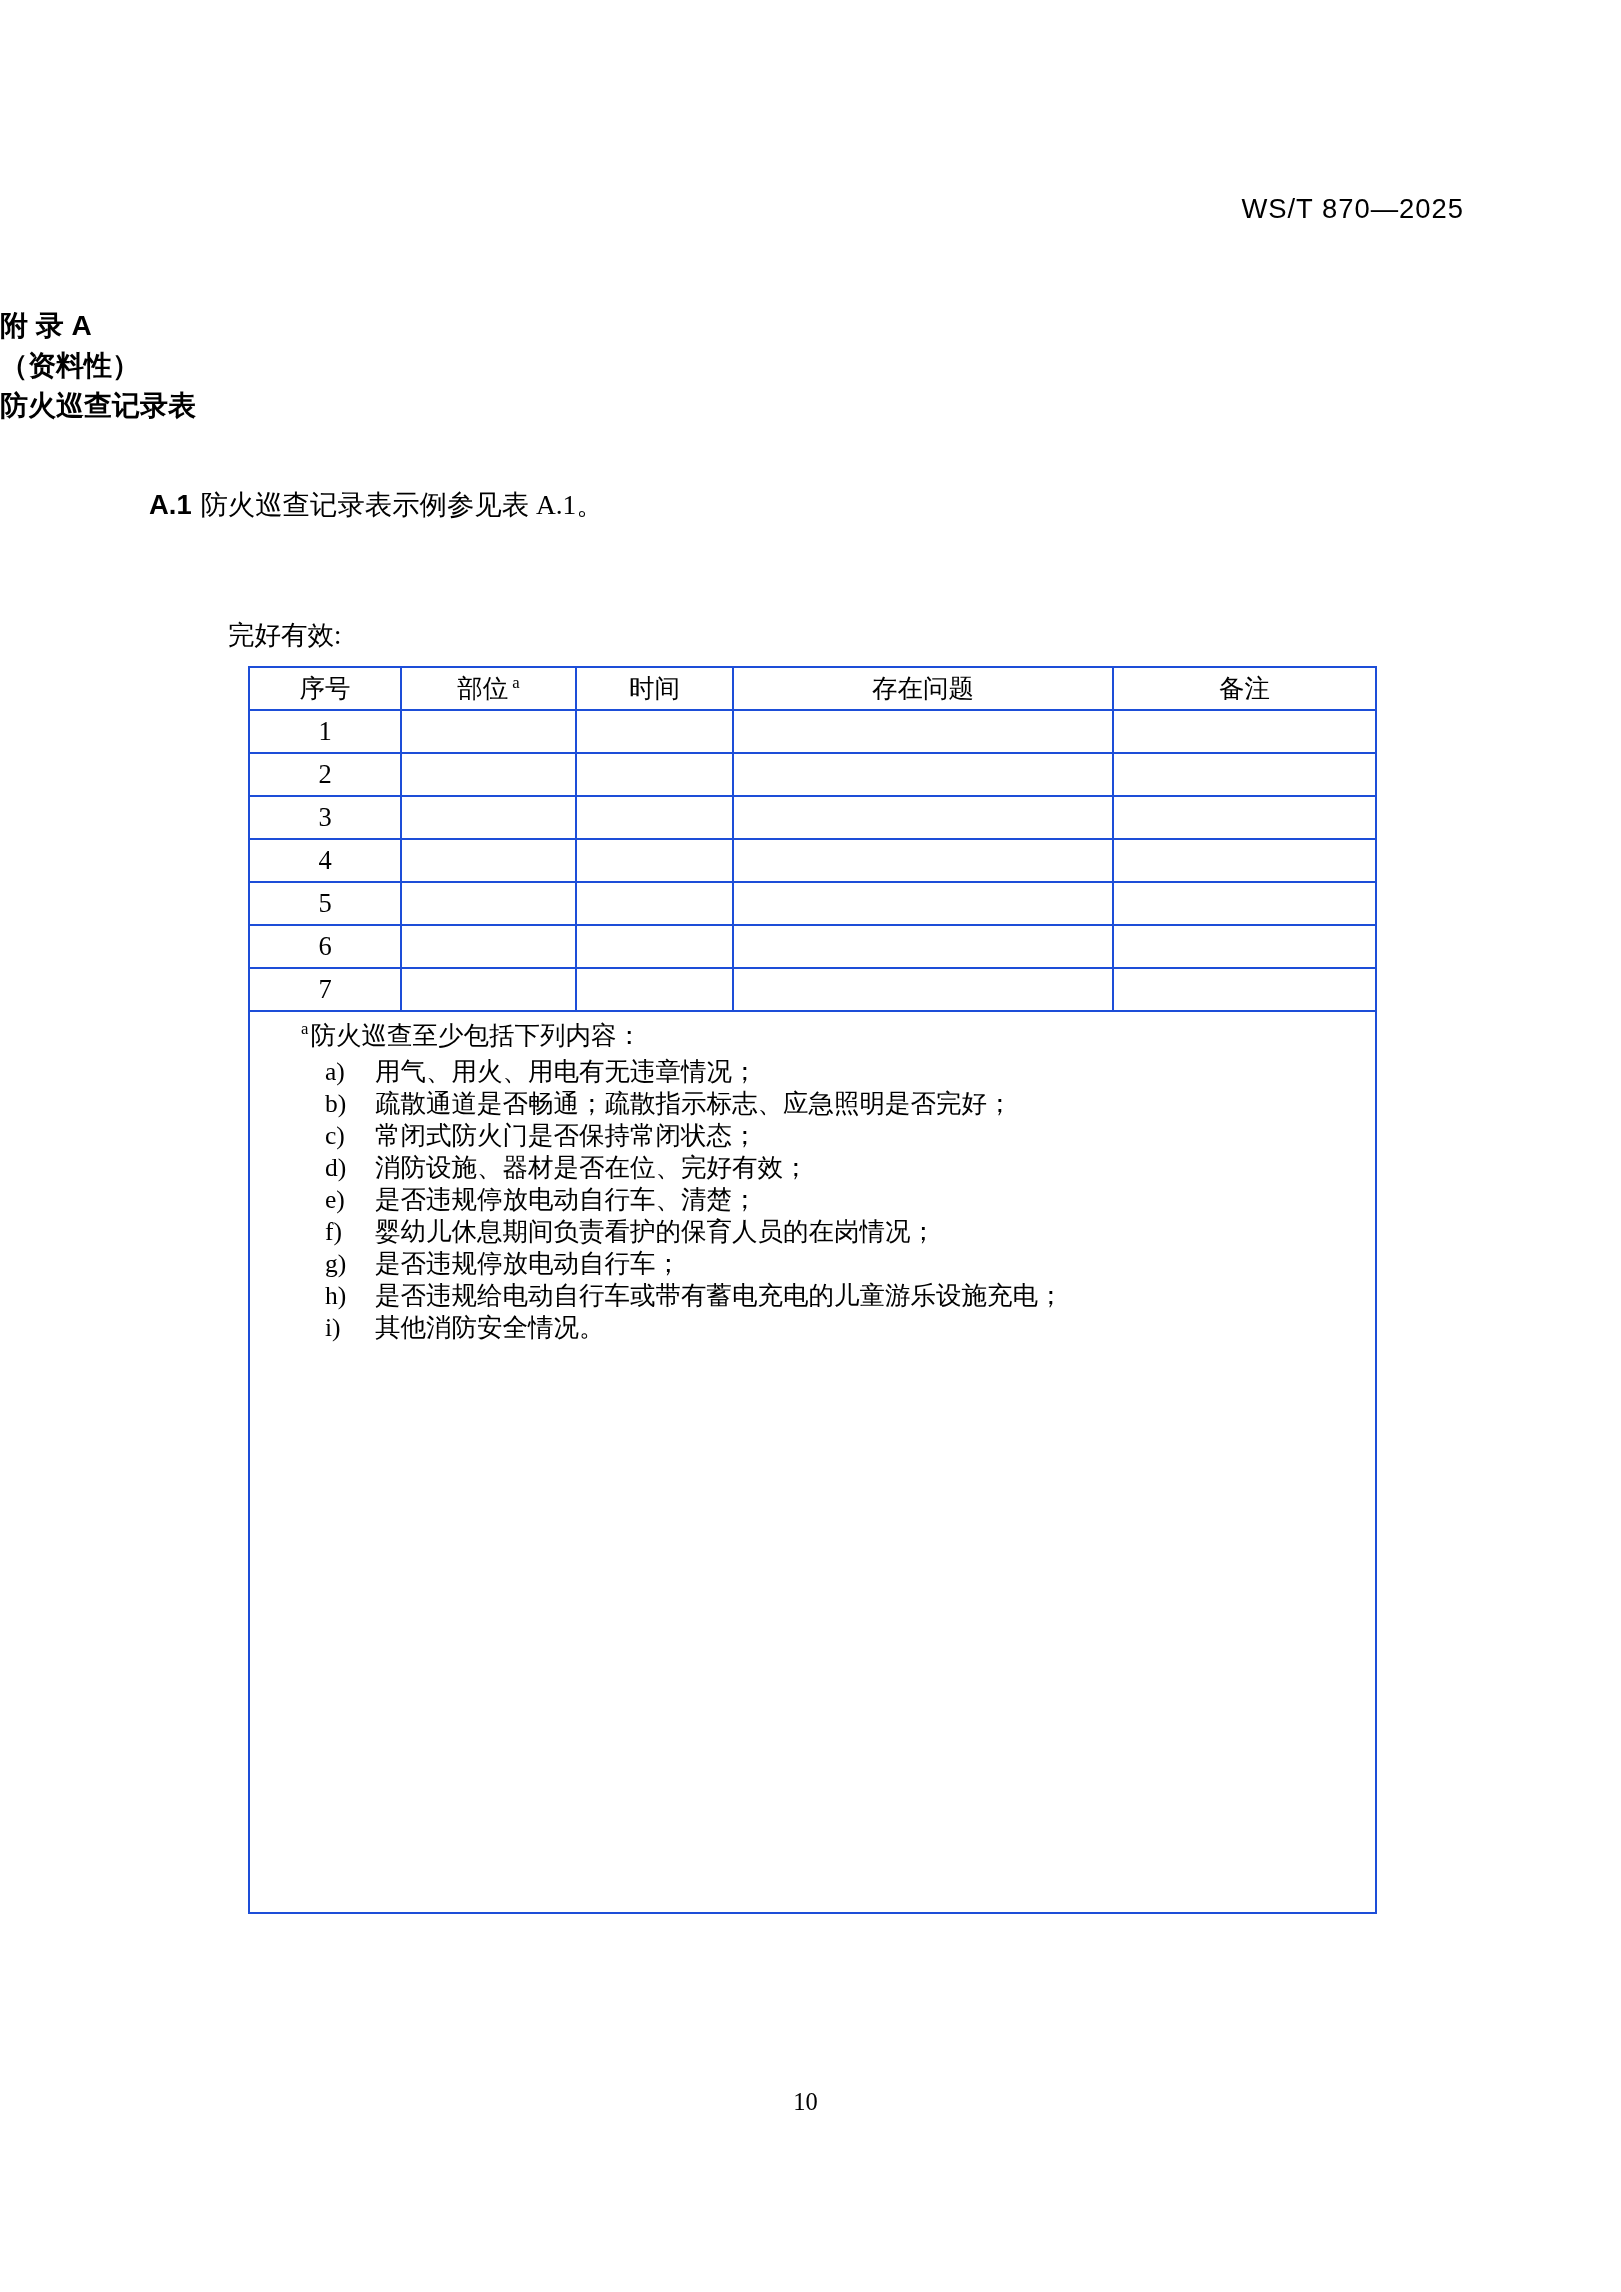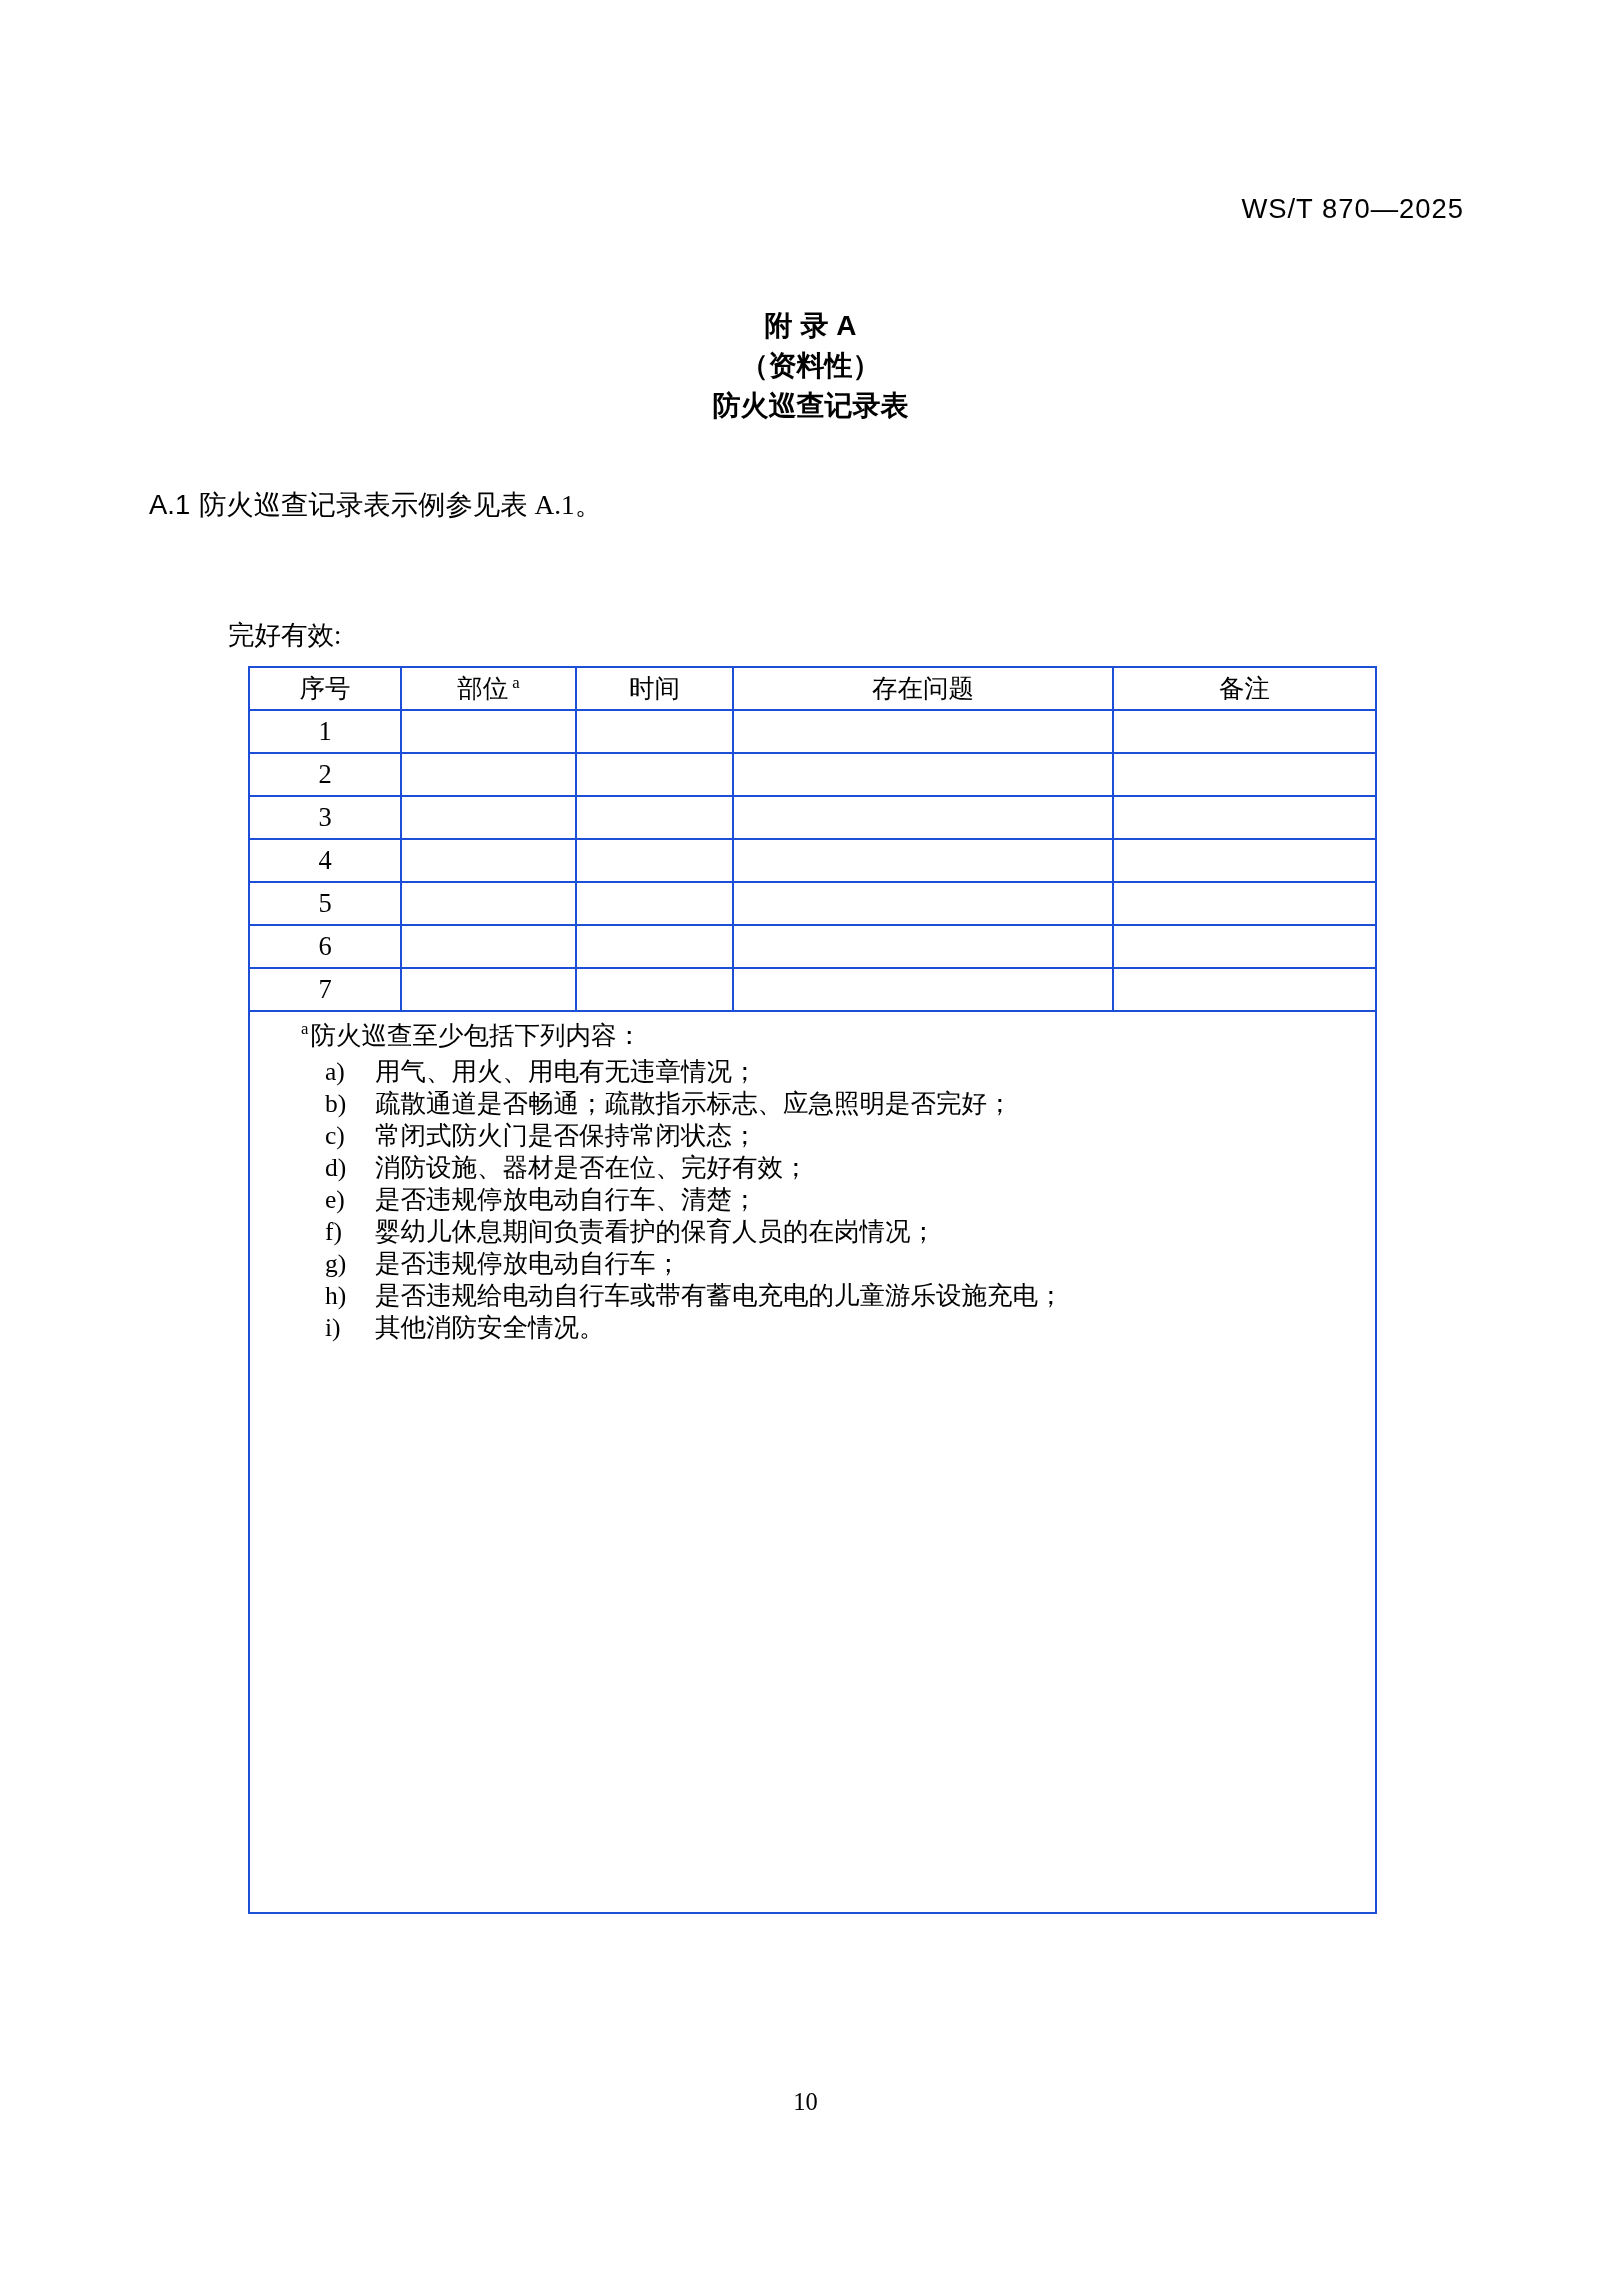--- a/index.html
+++ b/index.html
@@ -24,38 +24,38 @@
     letter-spacing: 1px;
     white-space: nowrap;
   }
 
   
   .appendix-titles {
     position: absolute;
     top: 306px;
     left: 0;
     right: 0;
-    text-align: center;
+    text-align: left;
     font-family: "Liberation Sans", "DejaVu Sans", sans-serif;
     font-weight: 700;
     font-size: 28px;
   }
   .appendix-titles .t-line { line-height: 40px; }
 
   
   .intro {
     position: absolute;
     top: 487px;
     left: 149px;
     font-size: 27.4px;
     white-space: nowrap;
   }
   .intro .clause-no {
     font-family: "Liberation Sans", "DejaVu Sans", sans-serif;
-    font-weight: 400;
+    font-weight: 700;
     margin-right: 8.8px;
   }
 
   
   .table-caption {
     position: absolute;
     top: 551px;
     left: 0;
     right: 0;
     text-align: center;

